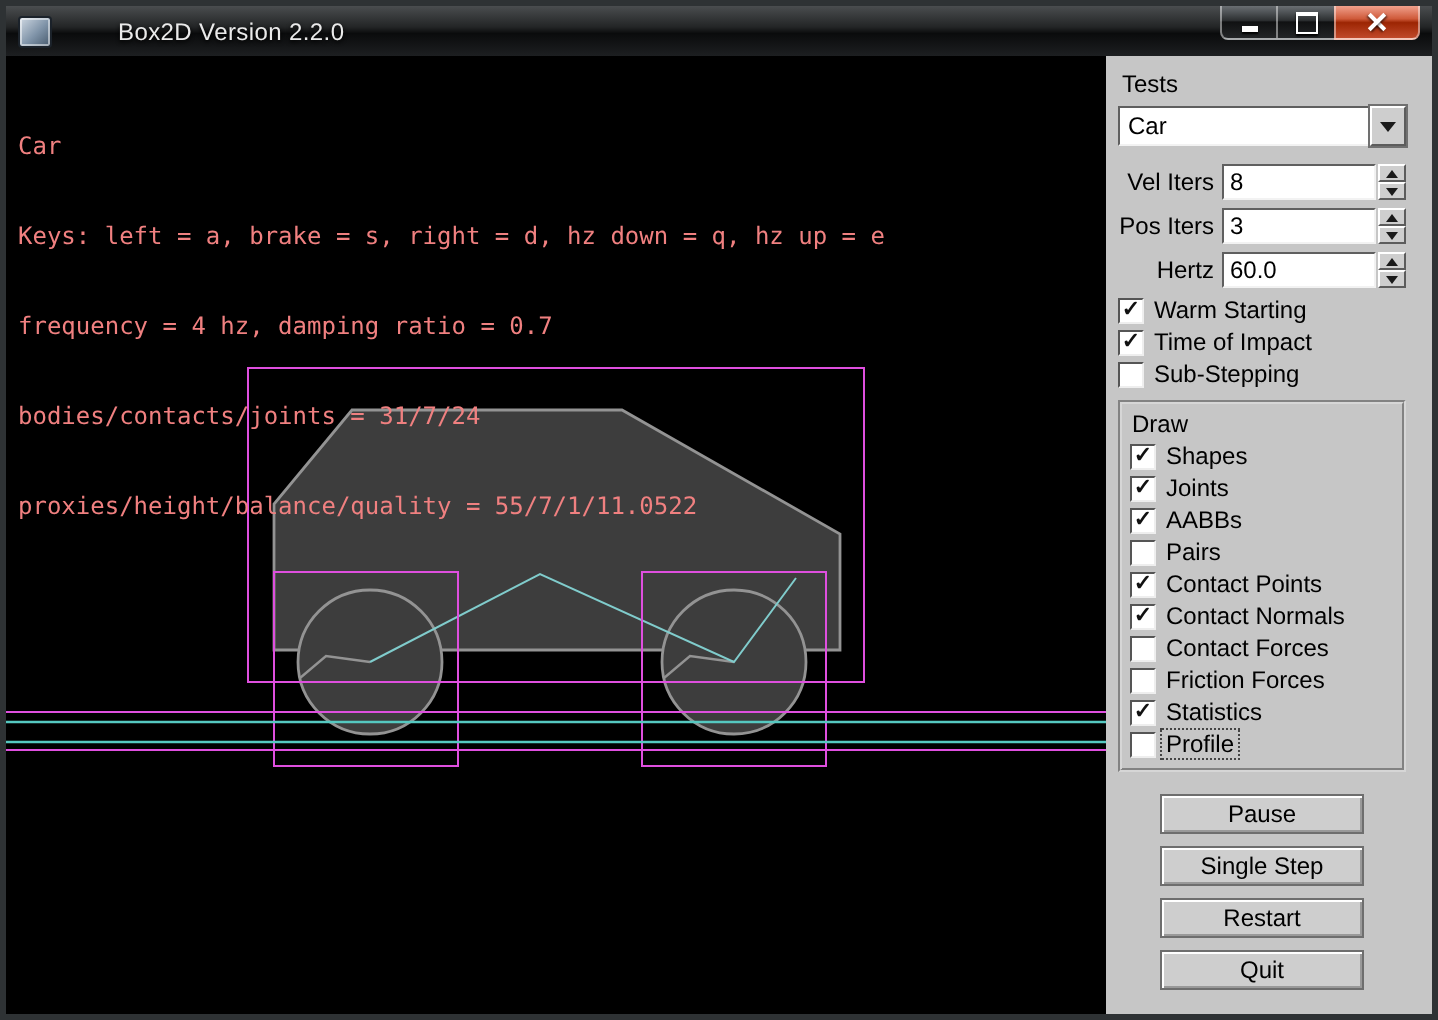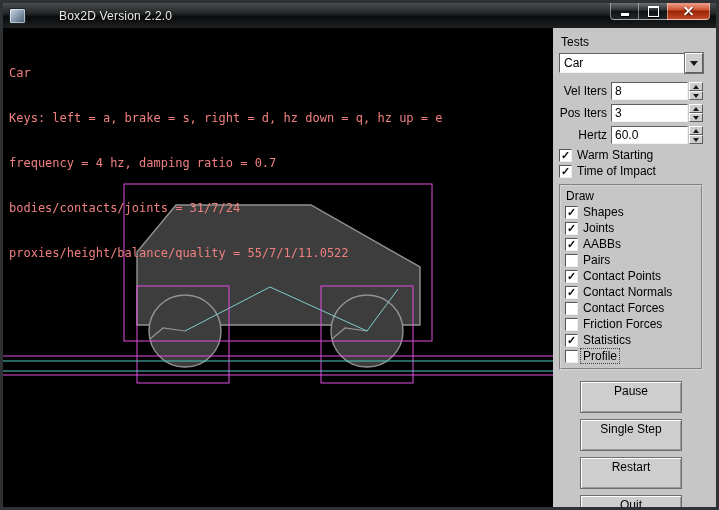--- a/index.html
+++ b/index.html
@@ -87,21 +87,21 @@
   .cb-row { display:flex; align-items:center; margin:2px 0; height:14px; }
   .cb-box {
     width:13px; height:13px; box-sizing:border-box; background:#fff;
     border:1px solid; border-color:#555 #eee #eee #555; margin-right:5px;
     font-size:11px; font-weight:bold; line-height:11px; text-align:center; color:#111;
   }
   .group { margin-top:6px; border:2px groove #d6d6d6; padding:2px 2px 3px 4px; }
   .group .plabel { margin:1px 0 2px 1px; }
   .focus-rect { border:1px dotted #444; padding:0 2px; margin-left:-3px;text-align:right; }
   .btn {
-    display:block; width:102px; height:32px; margin:5px auto 6px auto; box-sizing:border-box;
+    display:block; width:102px; height:20px; margin:5px auto 6px auto; box-sizing:border-box;
     background:#cecece; border:1px solid #6e6e6e;
     box-shadow: inset 1px 1px 0 #fff, inset -1px -1px 0 #999;
     text-align:center; line-height:18px; font-size:12px;
   }
   .btn.first { margin-top:11px; }
 </style>
 </head>
 <body>
 
 <div class="window">
@@ -203,20 +203,24 @@
       </div>
 
       <div class="cb-row">
         <div class="cb-box">✓</div>
         <span>Warm Starting</span>
       </div>
       <div class="cb-row">
         <div class="cb-box">✓</div>
         <span>Time of Impact</span>
       </div>
+      <div class="cb-row">
+        <div class="cb-box"></div>
+        <span>Sub-Stepping</span>
+      </div>
 
       <div class="group">
         <div class="plabel">Draw</div>
 
         <div class="cb-row">
           <div class="cb-box">✓</div>
           <span>Shapes</span>
         </div>
         <div class="cb-row">
           <div class="cb-box">✓</div>

